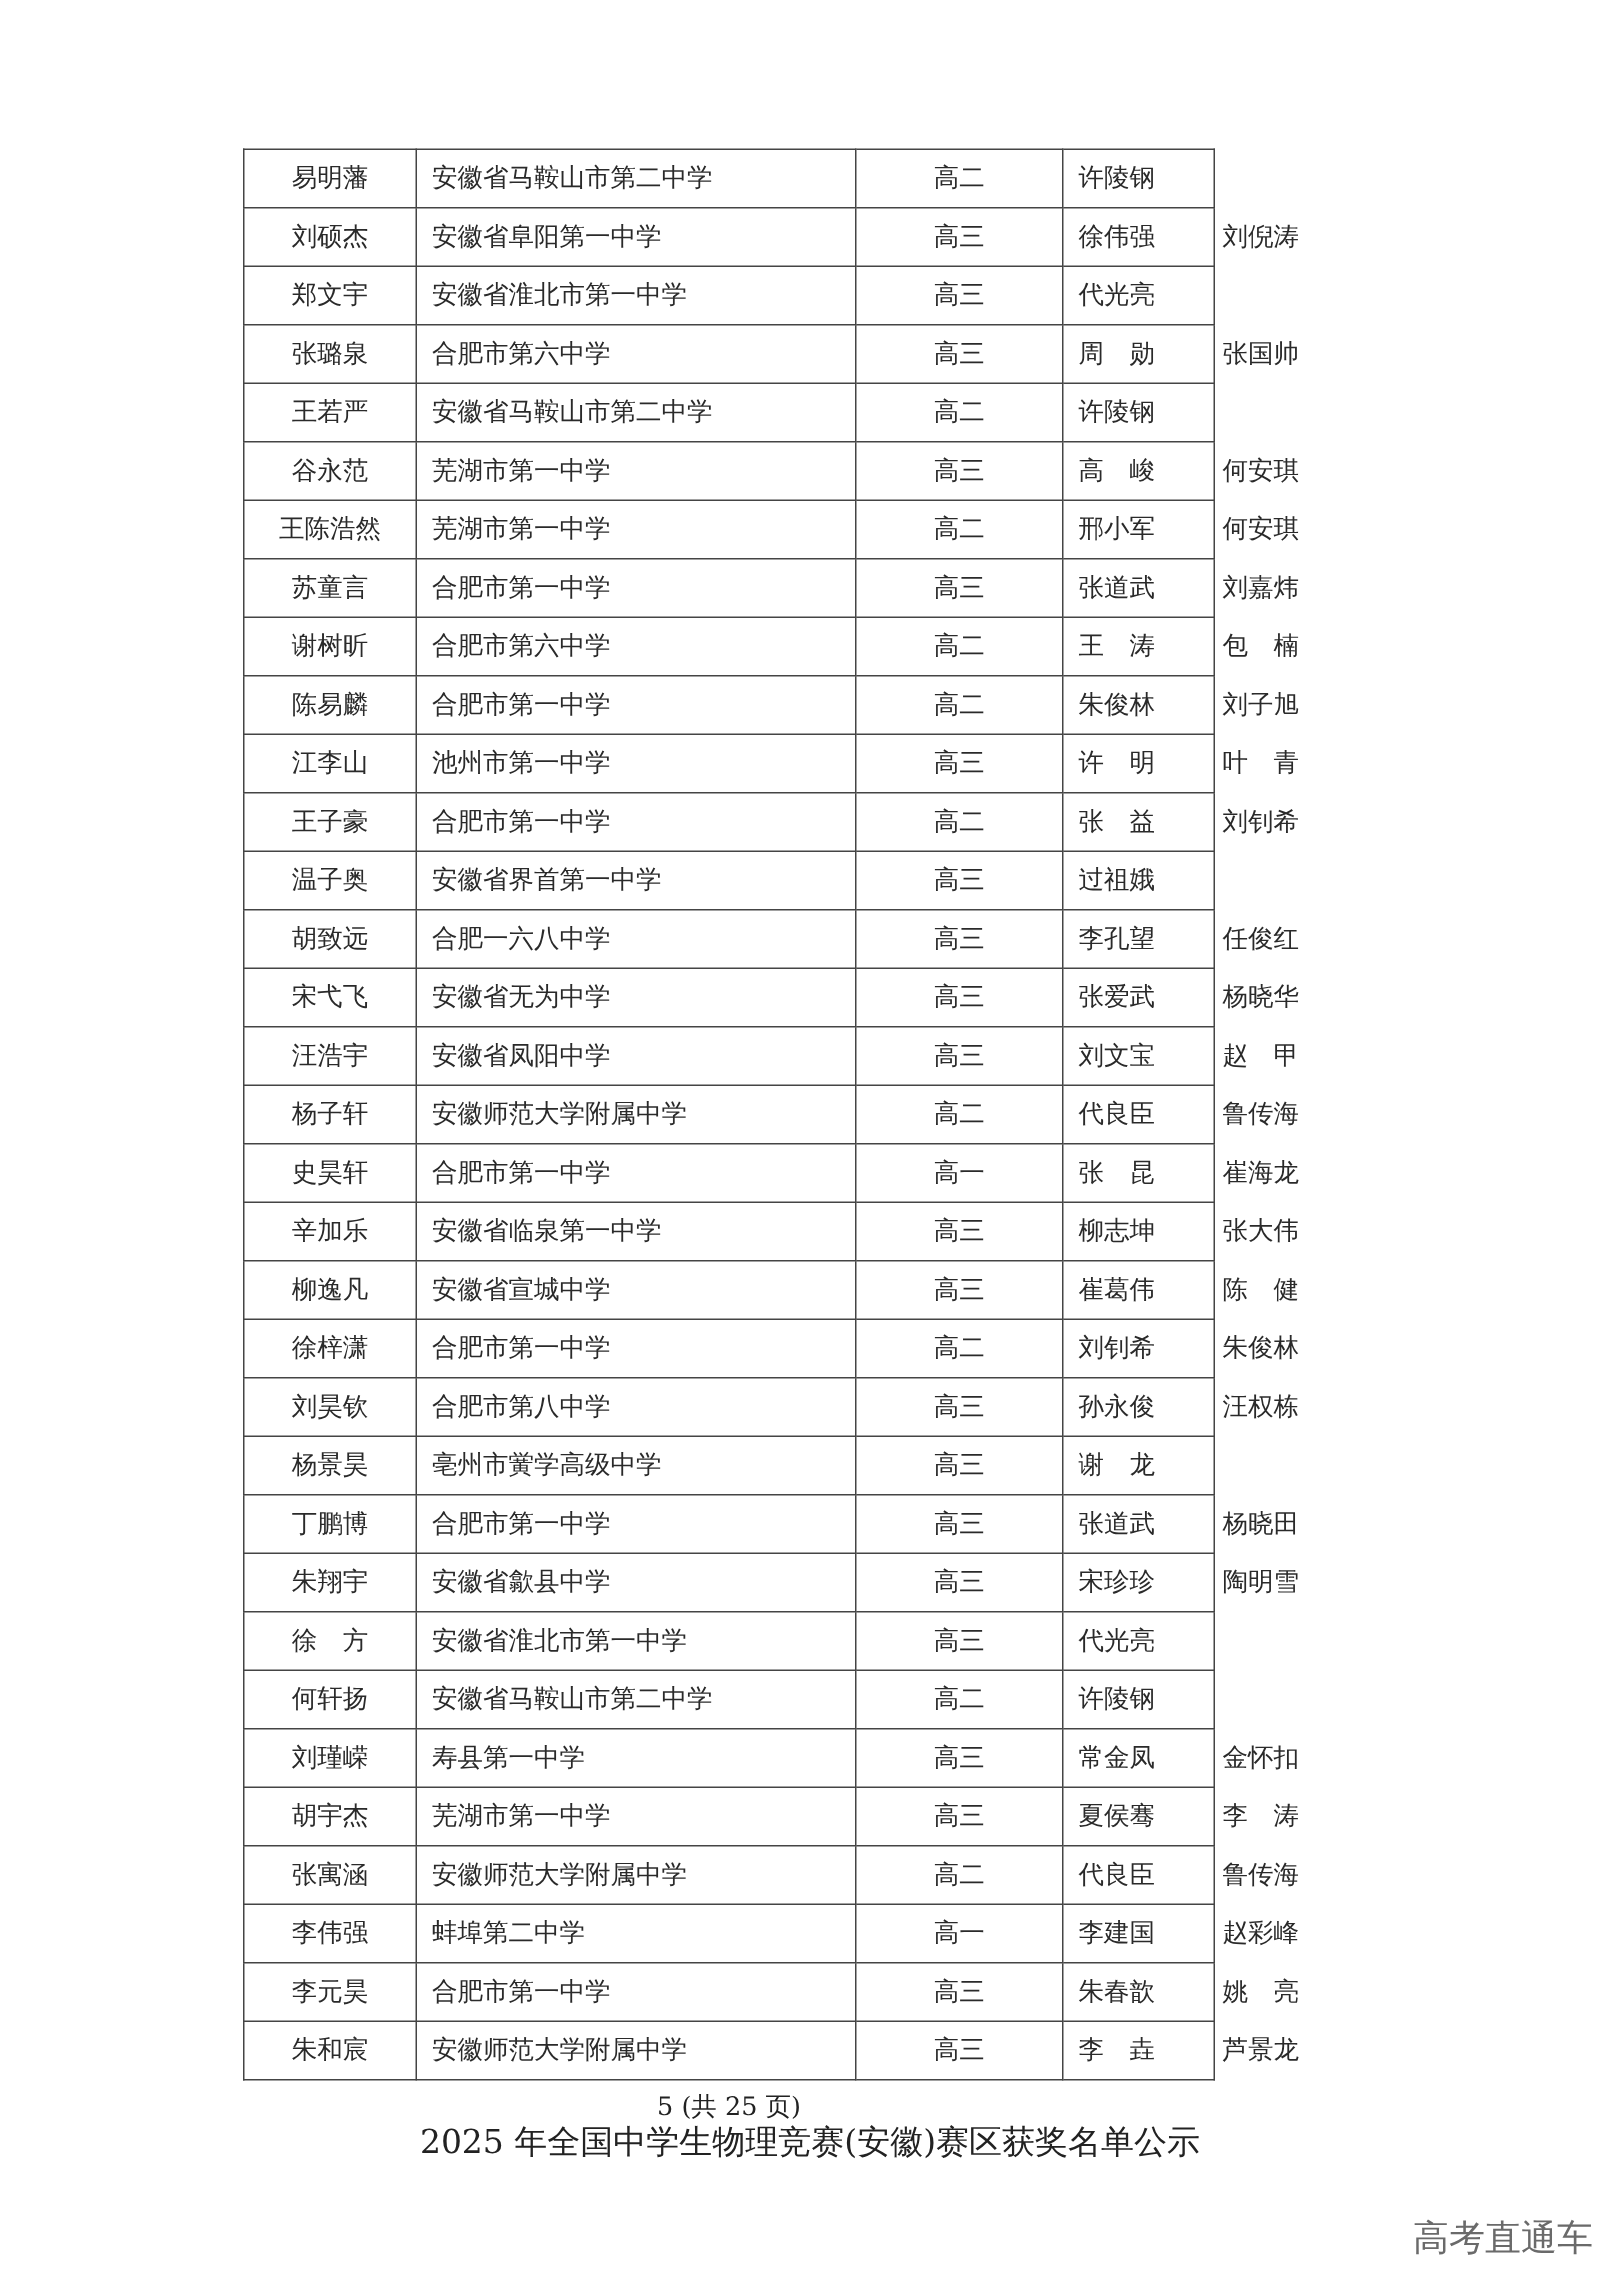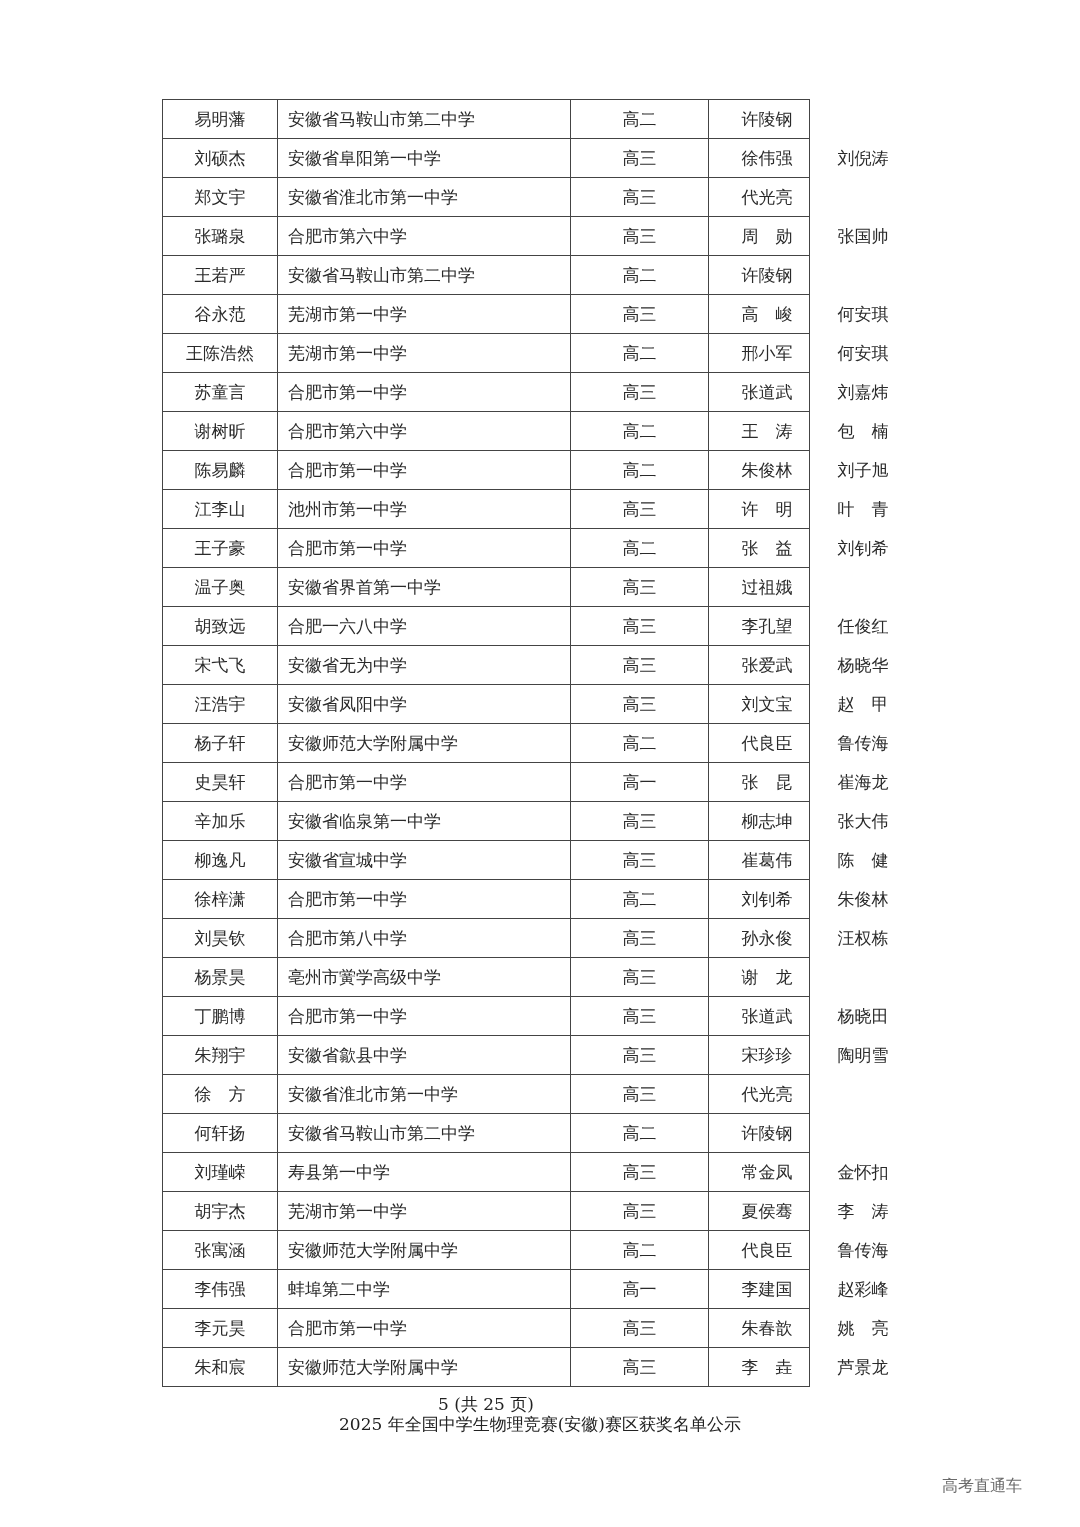--- a/index.html
+++ b/index.html
@@ -15,34 +15,34 @@
   }
   .page-table td {
     border: 1.3px solid #444;
     height: 38px; padding: 0;
     font-size: 17px; line-height: 38px; white-space: nowrap;
     color: #2a2a2a;
   }
   .c-name { width: 114px; text-align: center; }
   .c-school { width: 282px; text-align: left; padding-left: 10px !important; }
   .c-grade { width: 137px; text-align: center; }
-  .c-coach { text-align: center; padding-left: 10px !important; }
+  .c-coach { text-align: left; padding-left: 10px !important; }
   .coach { display: inline-block; width: 96px; }
   .footer-page {
     position: absolute; top: 1393px; left: 0; width: 972px; text-align: center;
     font-size: 17px; color: #222;
   }
   .footer-title {
     position: absolute; top: 1413px; left: 0; width: 1080px; text-align: center;
-    font-size: 17px; color: #222;
+    font-size: 22px; color: #222;
   }
   .watermark {
     position: absolute; left: 942px; top: 1476px;
     font-family: "DejaVu Sans", "Liberation Sans", sans-serif;
-    font-size: 16px; color: #6a6a6a;
+    font-size: 24px; color: #6a6a6a;
   }
 </style>
 </head>
 <body>
 
 <table class="page-table">
   <tbody id="tbody">
       <tr>
         <td class="c-name">易明藩</td>
         <td class="c-school">安徽省马鞍山市第二中学</td>

